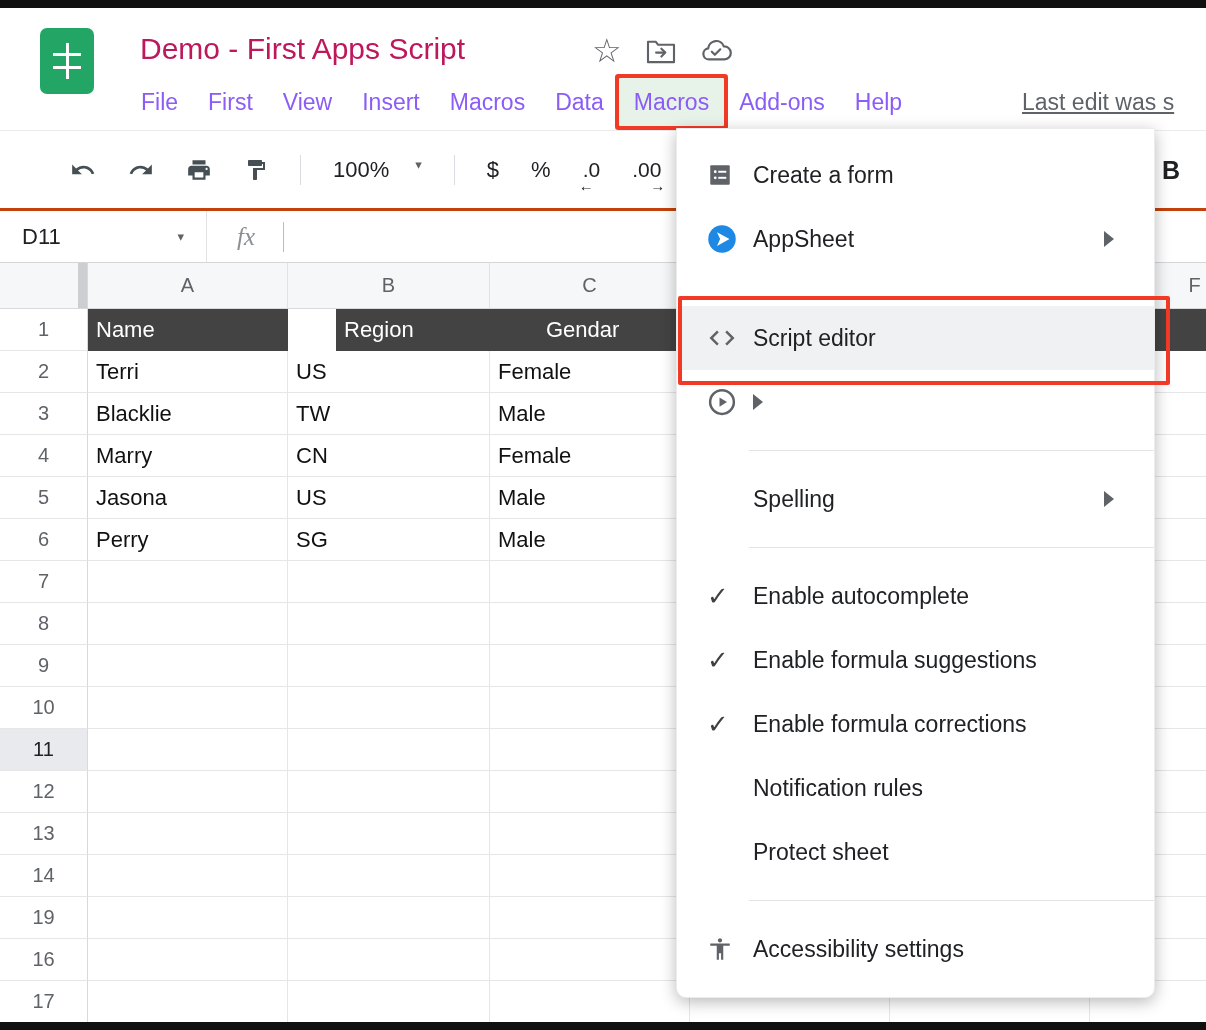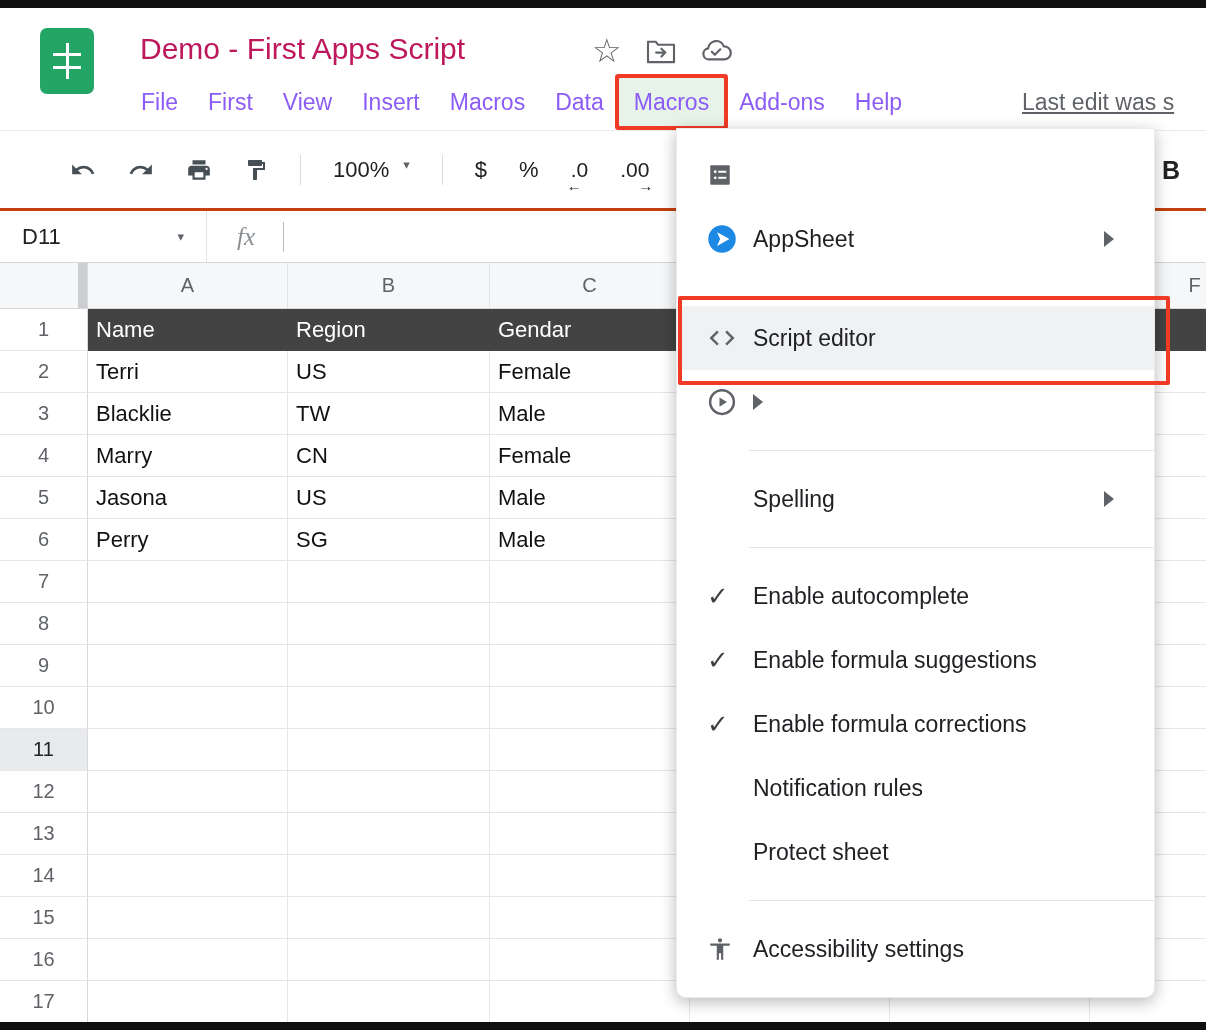--- a/index.html
+++ b/index.html
@@ -19,21 +19,21 @@
 .star-icon{font-size:33px;line-height:33px;color:#5f6368;cursor:pointer}
 .menu-row{position:absolute;left:126px;top:70px;right:0;height:48px;display:flex;align-items:center;font-size:23px;color:#8b5cf6}
 .menu-item{padding:0 15px;height:48px;line-height:48px;cursor:pointer;white-space:nowrap}
 .menu-item.active{background:#e7f2e9;box-shadow:0 0 0 4px #f13a26;position:relative;z-index:30;border-radius:1px}
 .last-edit{position:absolute;left:1022px;top:70px;height:48px;line-height:48px;color:#5f6368;text-decoration:underline;white-space:nowrap;font-size:23px;cursor:pointer}
 
 
 .toolbar{position:absolute;top:130px;left:0;width:100%;height:78px;border-top:1px solid #ebebeb;background:#fff;display:flex;align-items:center;gap:32px;padding-left:70px;z-index:2}
 .tb-icon{display:flex;align-items:center;justify-content:center;color:#454f54;cursor:pointer}
 .tb-sep{width:1px;height:30px;background:#d9dce0}
-.zoom-control{display:flex;gap:14px;font-size:22px;color:#202124;cursor:pointer}
+.zoom-control{display:flex;gap:26px;font-size:22px;color:#202124;cursor:pointer}
 .caret-down{font-size:13px;color:#5f6368}
 .fmt-text{font-size:22px;color:#202124;cursor:pointer}
 .dec-btn{position:relative;font-size:21px;color:#202124;cursor:pointer}
 .dec-arrow{position:absolute;font-size:15px;bottom:-12px;color:#202124}
 .dec-arrow.left{left:-4px}
 .dec-arrow.right{right:-4px}
 .bold-btn{position:absolute;left:1162px;top:0;height:78px;line-height:78px;font-size:25px;font-weight:bold;color:#202124;cursor:pointer}
 
 
 .formula-bar{position:absolute;top:208px;left:0;width:100%;height:55px;border-top:3px solid #c2410c;border-bottom:1px solid #d6d6d6;background:#fff;display:flex;align-items:center;z-index:2}
@@ -172,21 +172,21 @@
         <div class="col-header" style="width: 202px;">B</div>
         <div class="col-header" style="width: 200px;">C</div>
         <div class="col-header" style="width: 200px;">D</div>
         <div class="col-header" style="width: 200px;">E</div>
         <div class="col-header" style="width: 210px;">F</div>
       </div>
     <div>
         <div class="grid-row dark">
           <div class="row-header">1</div>
           <div class="grid-cell" style="width: 200px;">Name</div>
-          <div class="grid-cell" style="width: 202px;">Region</div>
+          <div class="grid-cell" style="width: 202px; margin-left: 48px;">Region</div>
           <div class="grid-cell" style="width: 200px;">Gendar</div>
           <div class="grid-cell" style="width: 200px;"></div>
           <div class="grid-cell" style="width: 200px;"></div>
           <div class="grid-cell" style="width: 210px;"></div>
         </div>
         <div class="grid-row">
           <div class="row-header">2</div>
           <div class="grid-cell" style="width: 200px;">Terri</div>
           <div class="grid-cell" style="width: 202px;">US</div>
           <div class="grid-cell" style="width: 200px;">Female</div>
@@ -296,21 +296,21 @@
         <div class="grid-row">
           <div class="row-header">14</div>
           <div class="grid-cell" style="width: 200px;"></div>
           <div class="grid-cell" style="width: 202px;"></div>
           <div class="grid-cell" style="width: 200px;"></div>
           <div class="grid-cell" style="width: 200px;"></div>
           <div class="grid-cell" style="width: 200px;"></div>
           <div class="grid-cell" style="width: 210px;"></div>
         </div>
         <div class="grid-row">
-          <div class="row-header">15</div>
+          <div class="row-header">19</div>
           <div class="grid-cell" style="width: 200px;"></div>
           <div class="grid-cell" style="width: 202px;"></div>
           <div class="grid-cell" style="width: 200px;"></div>
           <div class="grid-cell" style="width: 200px;"></div>
           <div class="grid-cell" style="width: 200px;"></div>
           <div class="grid-cell" style="width: 210px;"></div>
         </div>
         <div class="grid-row">
           <div class="row-header">16</div>
           <div class="grid-cell" style="width: 200px;"></div>
@@ -336,20 +336,21 @@
     <div class="pm-item">
       <span class="mi-icon">
         <svg width="26" height="26" viewBox="0 0 24 24">
             <path d="M4 3h16a1 1 0 0 1 1 1v16a1 1 0 0 1-1 1H4a1 1 0 0 1-1-1V4a1 1 0 0 1 1-1z" fill="#5f6368"></path>
             <circle cx="7.6" cy="9" r="1.3" fill="#fff"></circle>
             <rect x="10.4" y="8.1" width="7.4" height="1.8" fill="#fff"></rect>
             <circle cx="7.6" cy="14.6" r="1.3" fill="#fff"></circle>
             <rect x="10.4" y="13.7" width="7.4" height="1.8" fill="#fff"></rect>
           </svg>
       </span>
+      <span class="mi-label">Create a form</span>
     </div>
     <div class="pm-item">
       <span class="mi-icon">
         <svg width="30" height="30" viewBox="0 0 24 24">
             <circle cx="12" cy="12" r="11" fill="#1e88e5"></circle>
             <polygon points="8,6.5 18,12 8,17.5 10.5,12" fill="#fff"></polygon>
           </svg>
       </span>
       <span class="mi-label">AppSheet</span>
       <span class="submenu-arrow"></span>

